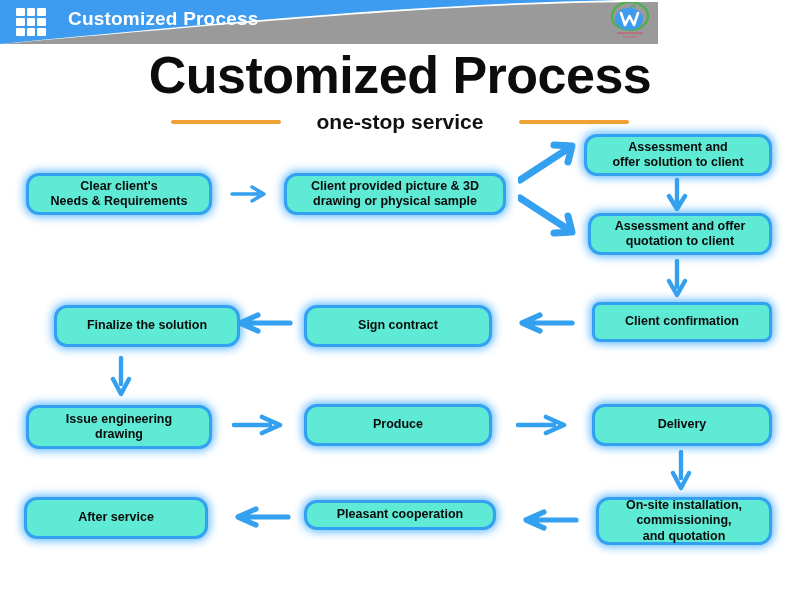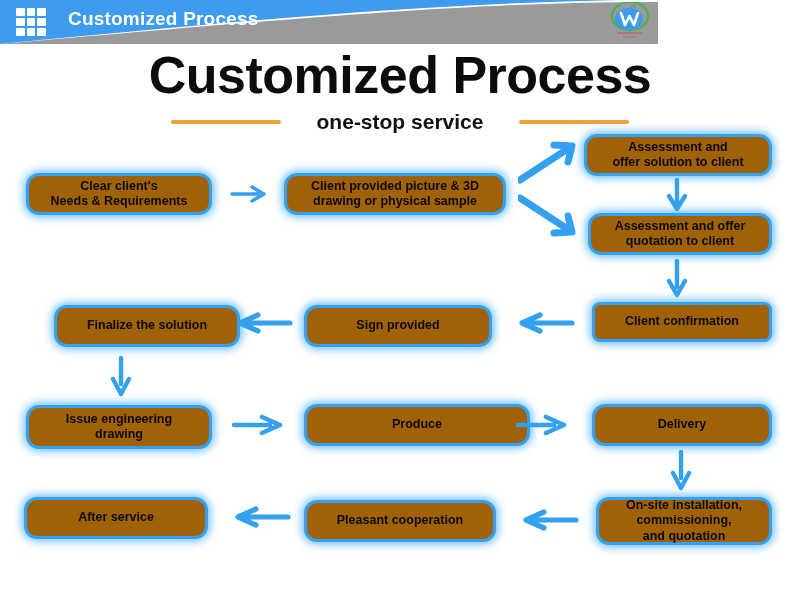--- a/index.html
+++ b/index.html
@@ -89,21 +89,21 @@
     font-size: 21px;
     font-weight: bold;
     color: #111111;
     white-space: nowrap;
   }
 
   
   .node {
     position: absolute;
     box-sizing: border-box;
-    background: #a16207;
+    background: #5eead4;
     border: 3px solid #33a0f0;
     border-radius: 13px;
     box-shadow: 0 0 9px 2px rgba(70,175,255,0.85);
     display: flex;
     align-items: center;
     justify-content: center;
     text-align: center;
     color: #0b0b0b;
     font-size: 12.5px;
     font-weight: bold;
@@ -161,30 +161,30 @@
 
 <div class="node" style="left:26px;  top:173px; width:186px; height:42px;">Clear client's
 Needs &amp; Requirements</div>
 <div class="node" style="left:284px; top:173px; width:222px; height:42px;">Client provided picture &amp; 3D
 drawing or physical sample</div>
 <div class="node" style="left:584px; top:134px; width:188px; height:42px;">Assessment and
 offer solution to client</div>
 <div class="node" style="left:588px; top:213px; width:184px; height:42px;">Assessment and offer
 quotation to client</div>
 <div class="node" style="left:592px; top:302px; width:180px; height:40px;border-radius:8px;">Client confirmation</div>
-<div class="node" style="left:304px; top:305px; width:188px; height:42px;">Sign provided</div>
+<div class="node" style="left:304px; top:305px; width:188px; height:42px;">Sign contract</div>
 <div class="node" style="left:26px;  top:305px; width:186px; height:42px;margin-left:28px;">Finalize the solution</div>
 <div class="node" style="left:26px;  top:405px; width:186px; height:44px;">Issue engineering
 drawing</div>
-<div class="node" style="left:304px; top:404px; width:226px; height:42px;">Produce</div>
+<div class="node" style="left:304px; top:404px; width:188px; height:42px;">Produce</div>
 <div class="node" style="left:592px; top:404px; width:180px; height:42px;">Delivery</div>
 <div class="node" style="left:596px; top:497px; width:176px; height:48px;">On-site installation,
 commissioning,
 and quotation</div>
-<div class="node" style="left:304px; top:500px; width:192px; height:42px;">Pleasant cooperation</div>
+<div class="node" style="left:304px; top:500px; width:192px; height:30px;">Pleasant cooperation</div>
 <div class="node" style="left:24px;  top:497px; width:184px; height:42px;">After service</div>
 
 <div class="arrow" style="left:230px; top:182px;">
   <svg width="42" height="24" viewBox="0 0 42 24">
       <path d="M2,12 L28,12 M22,5 L34,12 L22,19" fill="none" stroke="#33a0f0" stroke-width="3.4" stroke-linecap="round" stroke-linejoin="round"></path>
     </svg>
 </div>
 
 <div class="arrow" style="left:518px; top:140px;">
   <svg width="64" height="46" viewBox="0 0 64 46">

